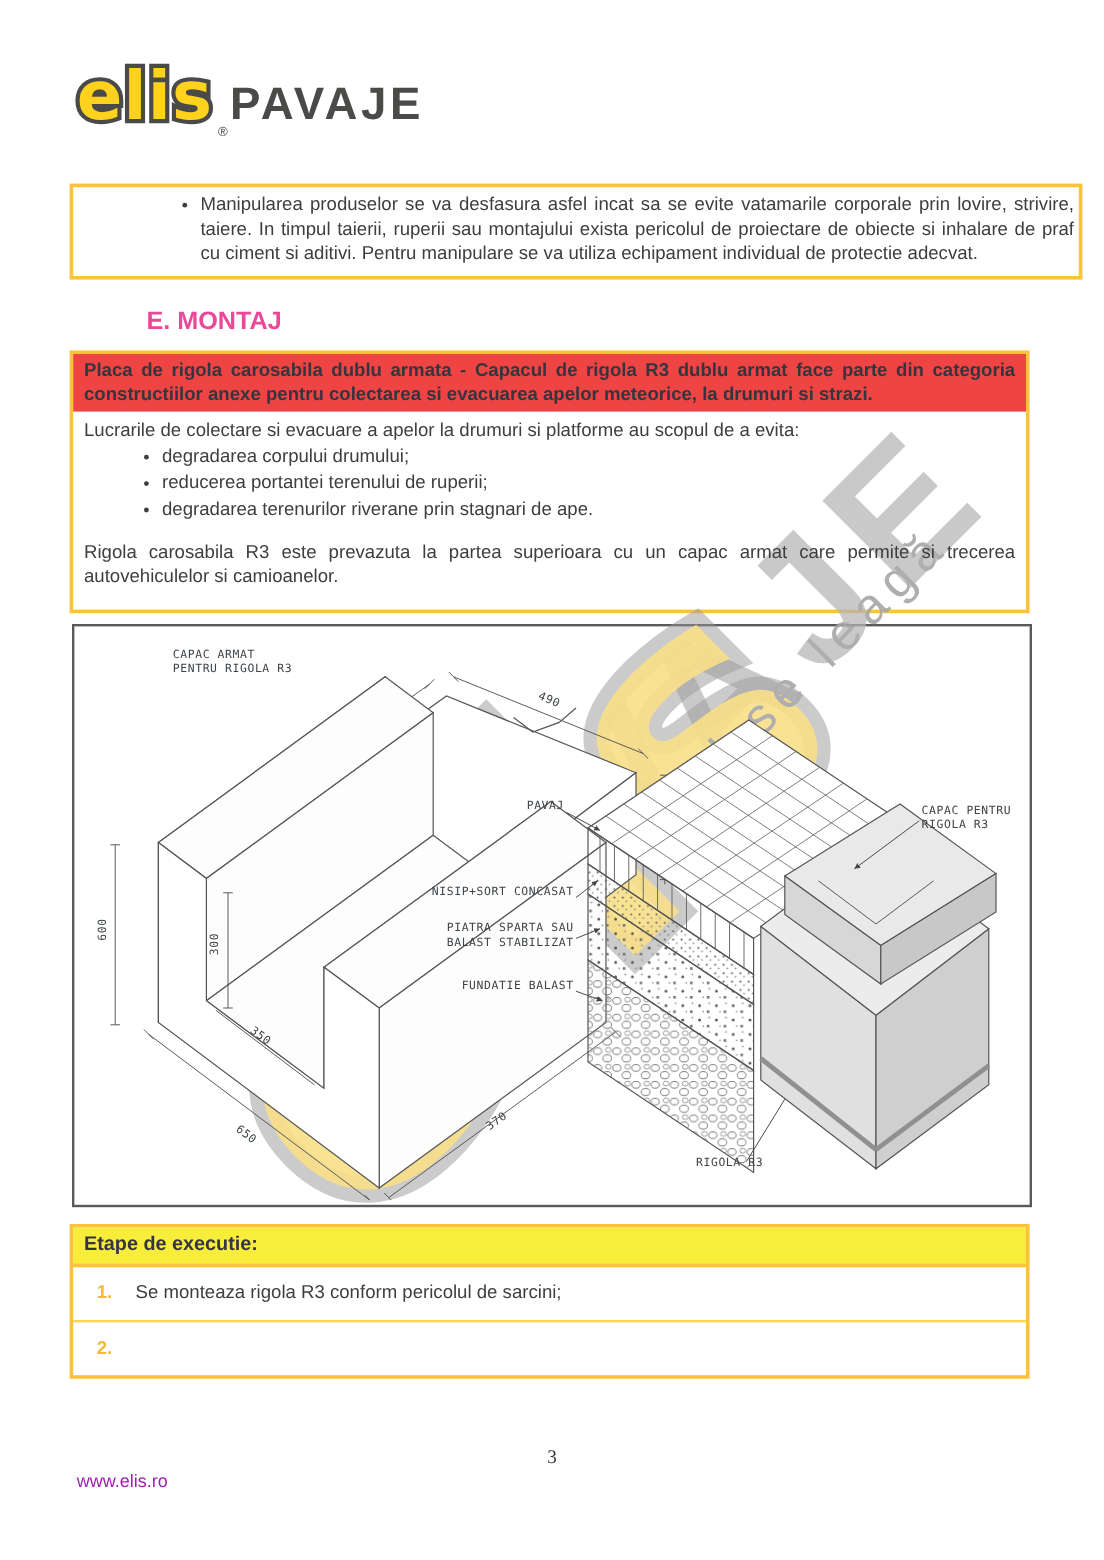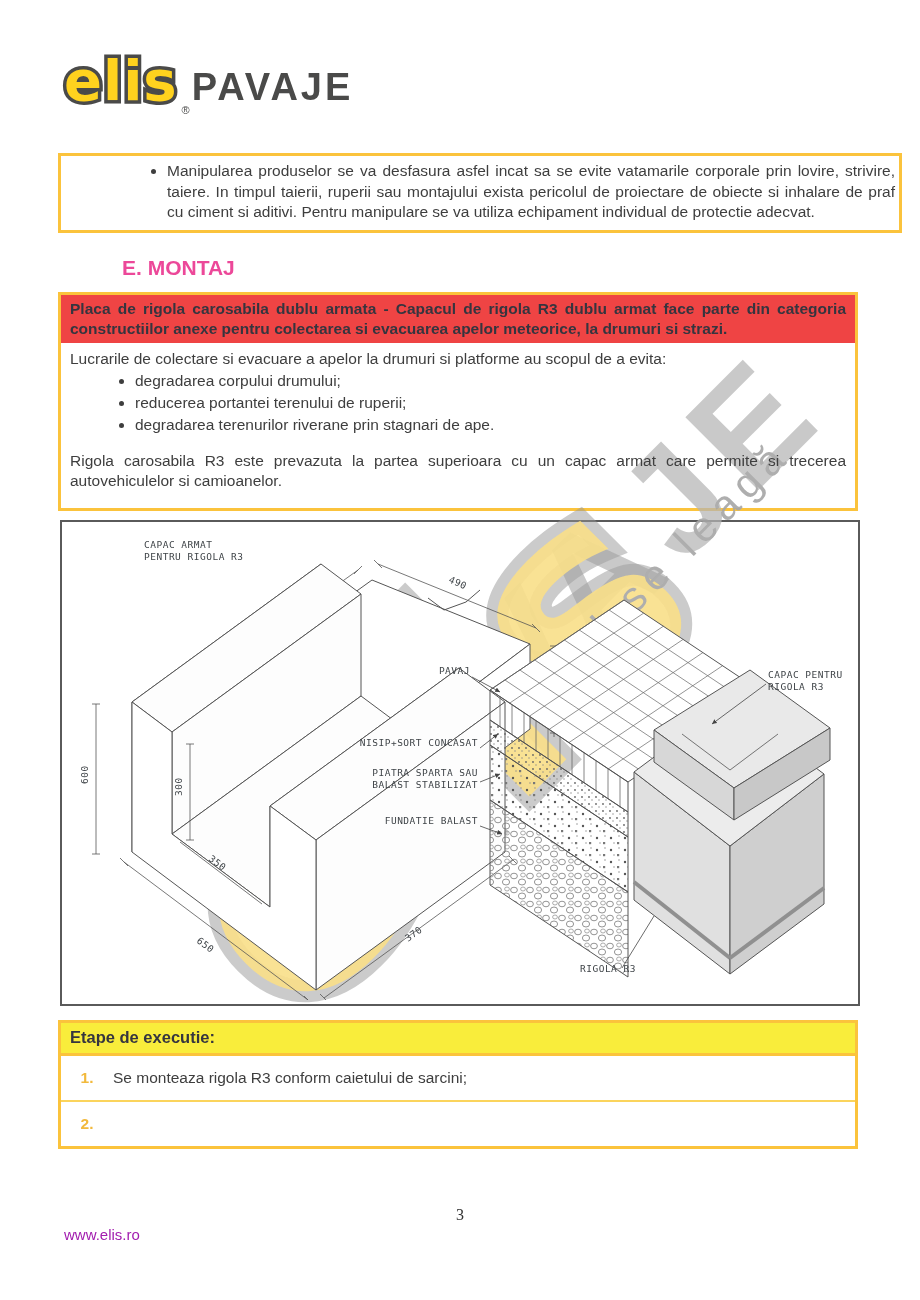--- a/index.html
+++ b/index.html
@@ -224,21 +224,21 @@
       <span class="f">elis</span>
     </div>
     <div class="wm-totul">totul se leagă</div>
     <div class="wm-reg">®</div>
   </div>
 
   <div class="gold-box etape-box">
     <div class="etape-header"><span>Etape de executie:</span></div>
     <div class="step">
       <div class="step-num">1.</div>
-      <div class="step-text">Se monteaza rigola R3 conform caietului de sarcini;</div>
+      <div class="step-text">Se monteaza rigola R3 conform pericolul de sarcini;</div>
     </div>
     <div class="step">
       <div class="step-num">2.</div>
     </div>
   </div>
 
   <div class="page-num">3</div>
   <div class="website">www.elis.ro</div>
 
 </div>

